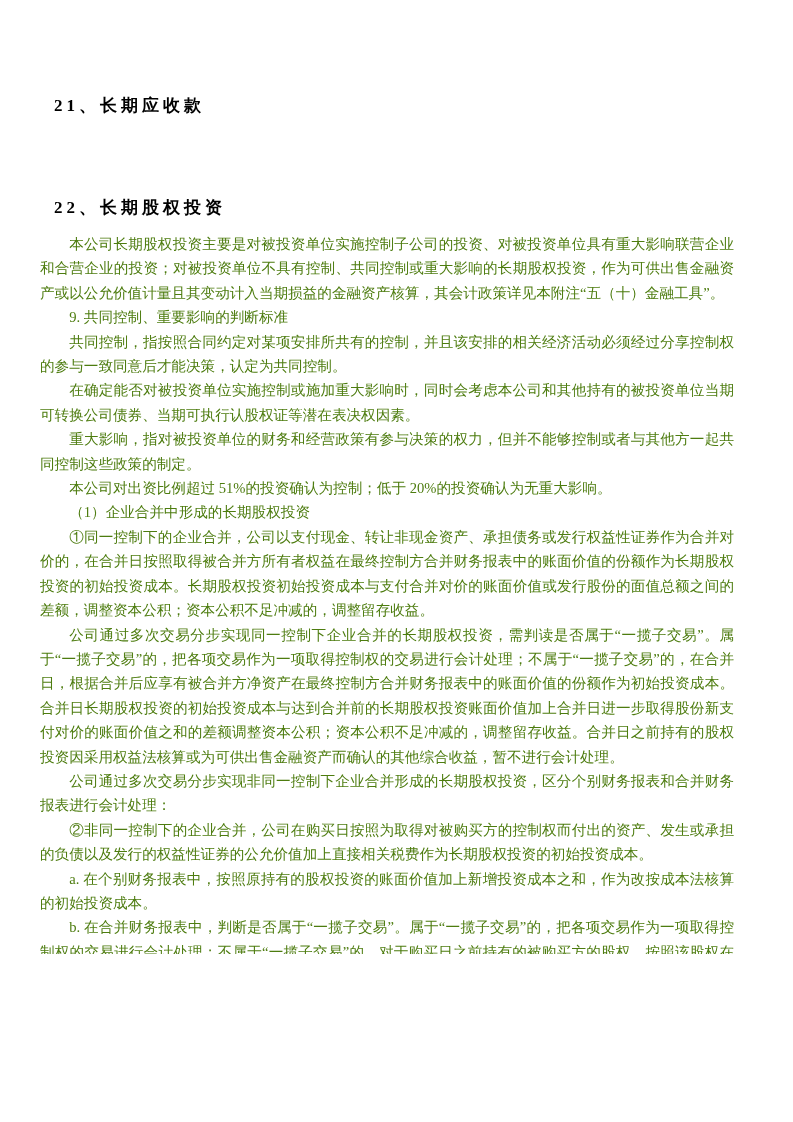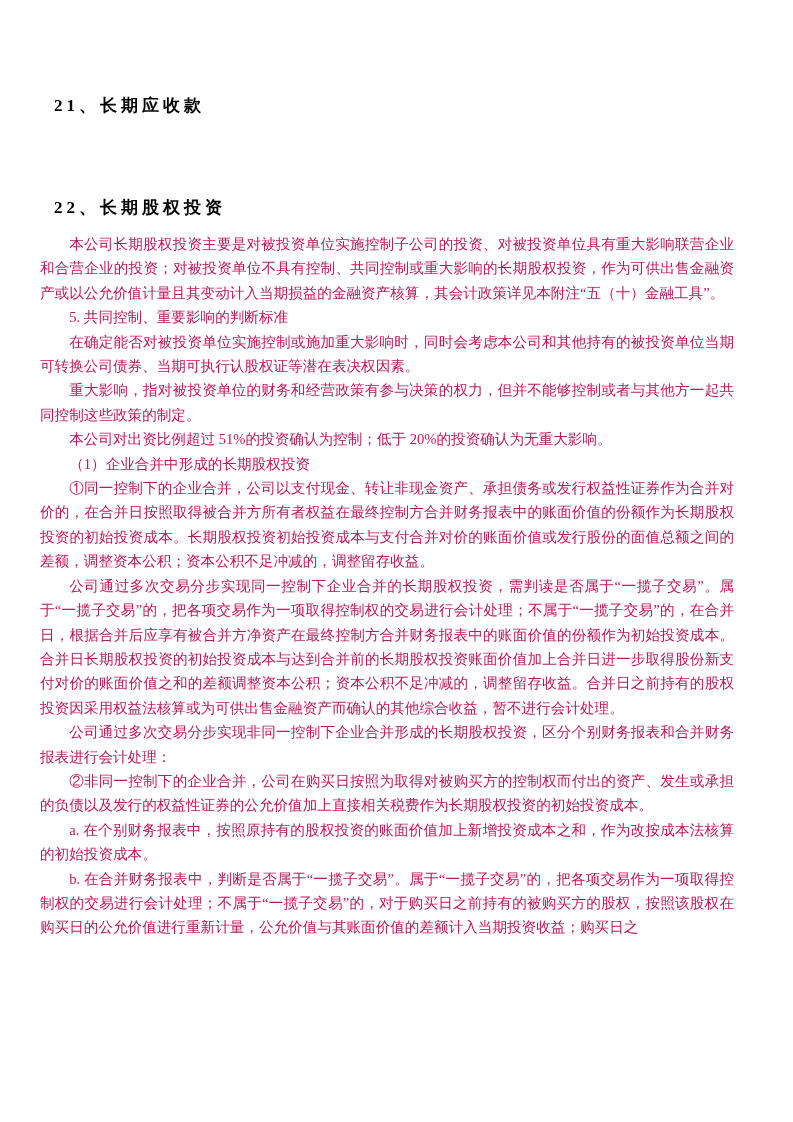--- a/index.html
+++ b/index.html
@@ -31,36 +31,37 @@
   }
   .section-body {
     margin-top: 13px;
   }
   .section-body p {
     font-size: 14.6px;
     line-height: 24.4px;
     text-align: justify;
     text-justify: inter-ideograph;
     text-indent: 2em;
-    color: #be185d;
+    color: #4d7c0f;
     word-break: break-all;
   }
 </style>
 </head>
 <body>
 
 <div class="page">
 
   <h2 class="section-heading">21、长期应收款</h2>
 
   <h2 class="section-heading second">22、长期股权投资</h2>
 
   <div class="section-body">
     <p>本公司长期股权投资主要是对被投资单位实施控制子公司的投资、对被投资单位具有重大影响联营企业和合营企业的投资；对被投资单位不具有控制、共同控制或重大影响的长期股权投资，作为可供出售金融资产或以公允价值计量且其变动计入当期损益的金融资产核算，其会计政策详见本附注“五（十）金融工具”。</p>
-    <p>5. 共同控制、重要影响的判断标准</p>
+    <p>9. 共同控制、重要影响的判断标准</p>
+    <p>共同控制，指按照合同约定对某项安排所共有的控制，并且该安排的相关经济活动必须经过分享控制权的参与一致同意后才能决策，认定为共同控制。</p>
     <p>在确定能否对被投资单位实施控制或施加重大影响时，同时会考虑本公司和其他持有的被投资单位当期可转换公司债券、当期可执行认股权证等潜在表决权因素。</p>
     <p>重大影响，指对被投资单位的财务和经营政策有参与决策的权力，但并不能够控制或者与其他方一起共同控制这些政策的制定。</p>
     <p>本公司对出资比例超过 51%的投资确认为控制；低于 20%的投资确认为无重大影响。</p>
     <p>（1）企业合并中形成的长期股权投资</p>
     <p>①同一控制下的企业合并，公司以支付现金、转让非现金资产、承担债务或发行权益性证券作为合并对价的，在合并日按照取得被合并方所有者权益在最终控制方合并财务报表中的账面价值的份额作为长期股权投资的初始投资成本。长期股权投资初始投资成本与支付合并对价的账面价值或发行股份的面值总额之间的差额，调整资本公积；资本公积不足冲减的，调整留存收益。</p>
     <p>公司通过多次交易分步实现同一控制下企业合并的长期股权投资，需判读是否属于“一揽子交易”。属于“一揽子交易”的，把各项交易作为一项取得控制权的交易进行会计处理；不属于“一揽子交易”的，在合并日，根据合并后应享有被合并方净资产在最终控制方合并财务报表中的账面价值的份额作为初始投资成本。合并日长期股权投资的初始投资成本与达到合并前的长期股权投资账面价值加上合并日进一步取得股份新支付对价的账面价值之和的差额调整资本公积；资本公积不足冲减的，调整留存收益。合并日之前持有的股权投资因采用权益法核算或为可供出售金融资产而确认的其他综合收益，暂不进行会计处理。</p>
     <p>公司通过多次交易分步实现非同一控制下企业合并形成的长期股权投资，区分个别财务报表和合并财务报表进行会计处理：</p>
     <p>②非同一控制下的企业合并，公司在购买日按照为取得对被购买方的控制权而付出的资产、发生或承担的负债以及发行的权益性证券的公允价值加上直接相关税费作为长期股权投资的初始投资成本。</p>
     <p>a. 在个别财务报表中，按照原持有的股权投资的账面价值加上新增投资成本之和，作为改按成本法核算的初始投资成本。</p>
     <p>b. 在合并财务报表中，判断是否属于“一揽子交易”。属于“一揽子交易”的，把各项交易作为一项取得控制权的交易进行会计处理；不属于“一揽子交易”的，对于购买日之前持有的被购买方的股权，按照该股权在购买日的公允价值进行重新计量，公允价值与其账面价值的差额计入当期投资收益；购买日之</p>

